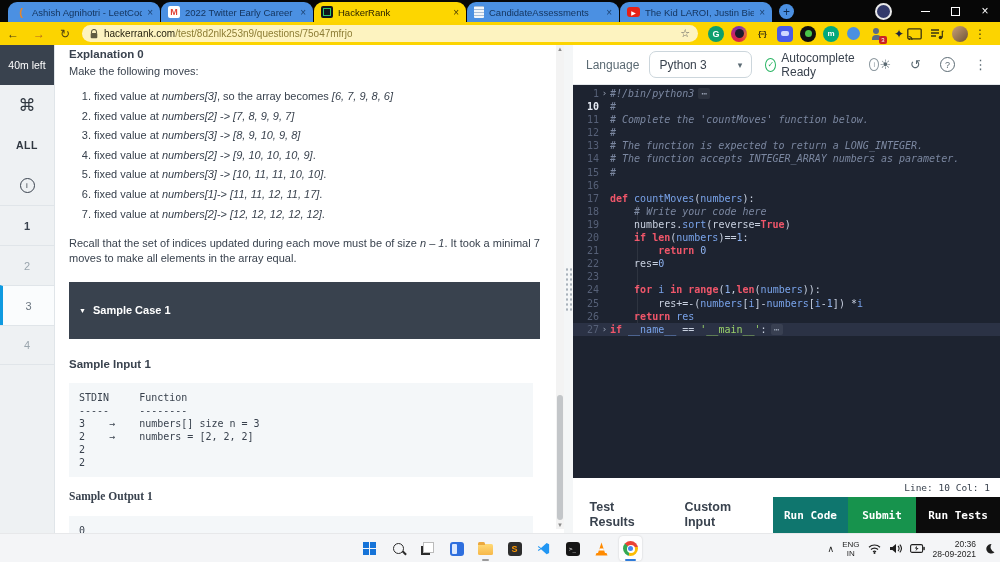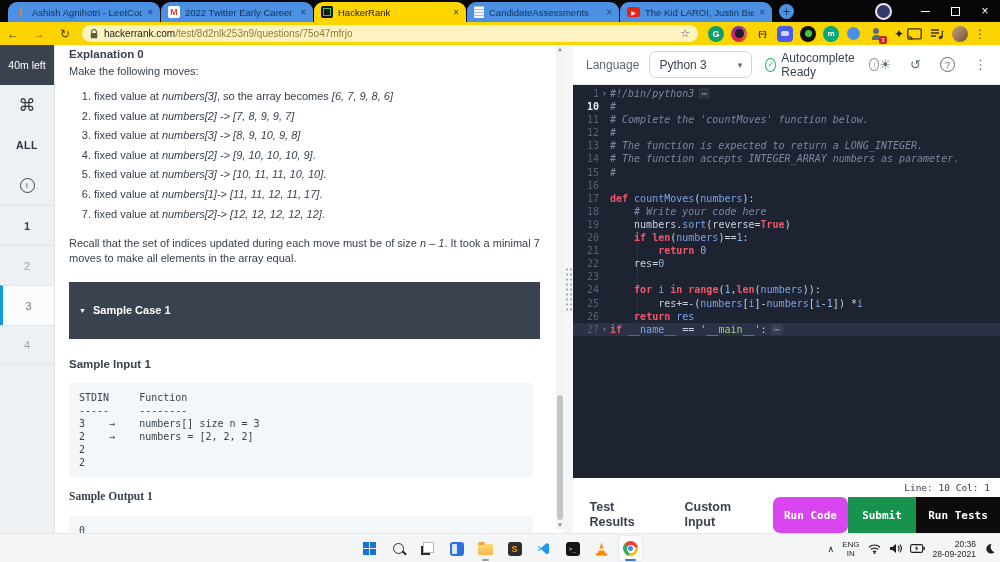--- a/index.html
+++ b/index.html
@@ -374,21 +374,21 @@
     <div class="edstatus">
       <span>Line: 10 Col: 1</span>
     </div>
     <div class="edactions">
       <div class="atab">
           <span>Test Results</span>
         </div>
       <div class="atab">
           <span>Custom Input</span>
         </div>
-      <button class="abtn b1" style="background: #d946ef; border-radius: 7px;">Run Code</button>
+      <button class="abtn b1" style="background: #0f766e;">Run Code</button>
       <button class="abtn b3" style="background: rgb(23, 147, 77);">Submit</button>
       <button class="abtn b2" style="background: rgb(12, 12, 12);">Run Tests</button>
     </div>
   </div>
 
   <div class="taskbar">
     <div class="tbcenter">
         <div class="tbi">
           <span class="i-windows">
             <i></i>

